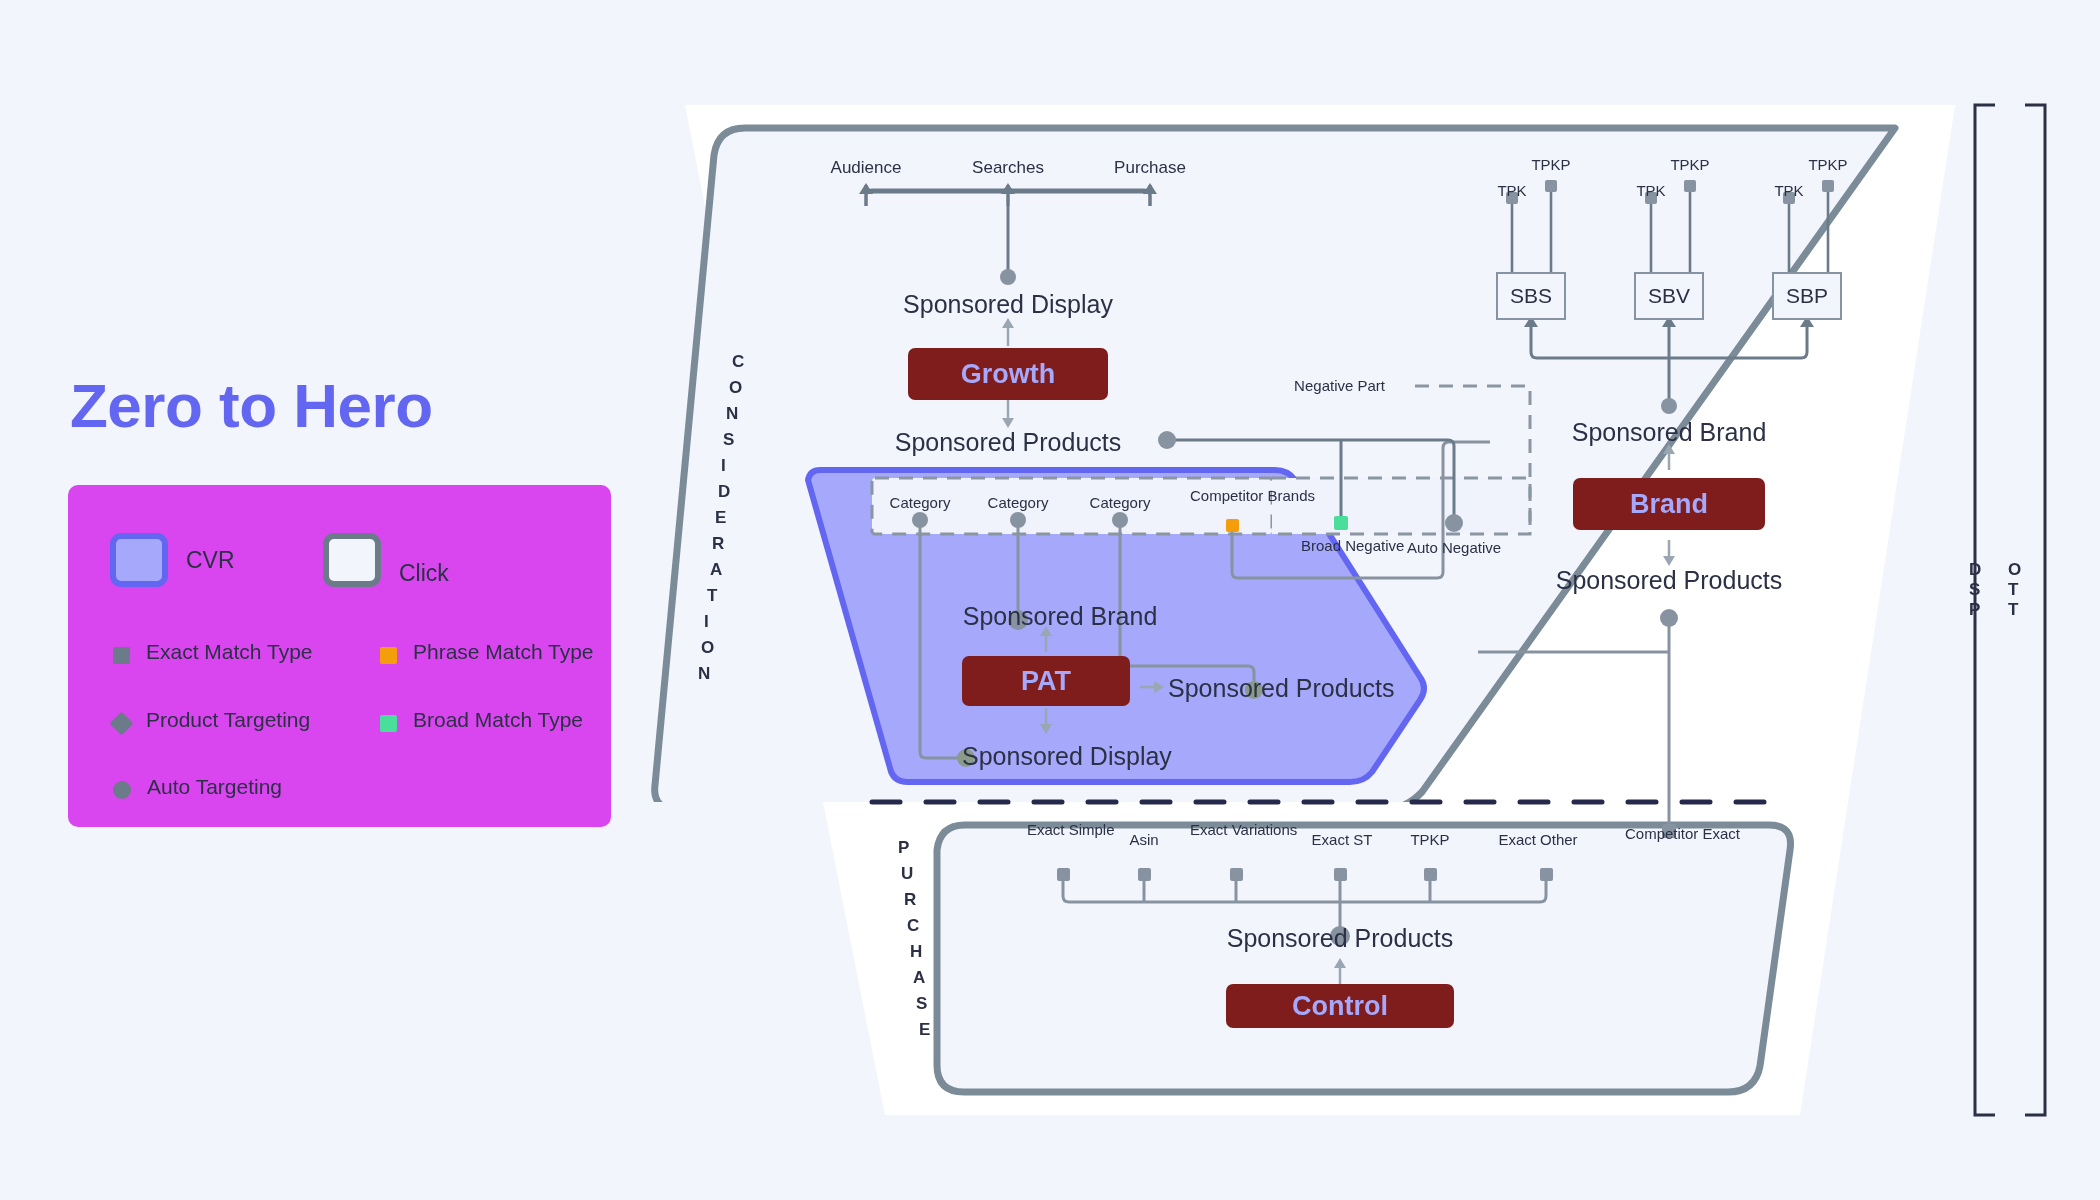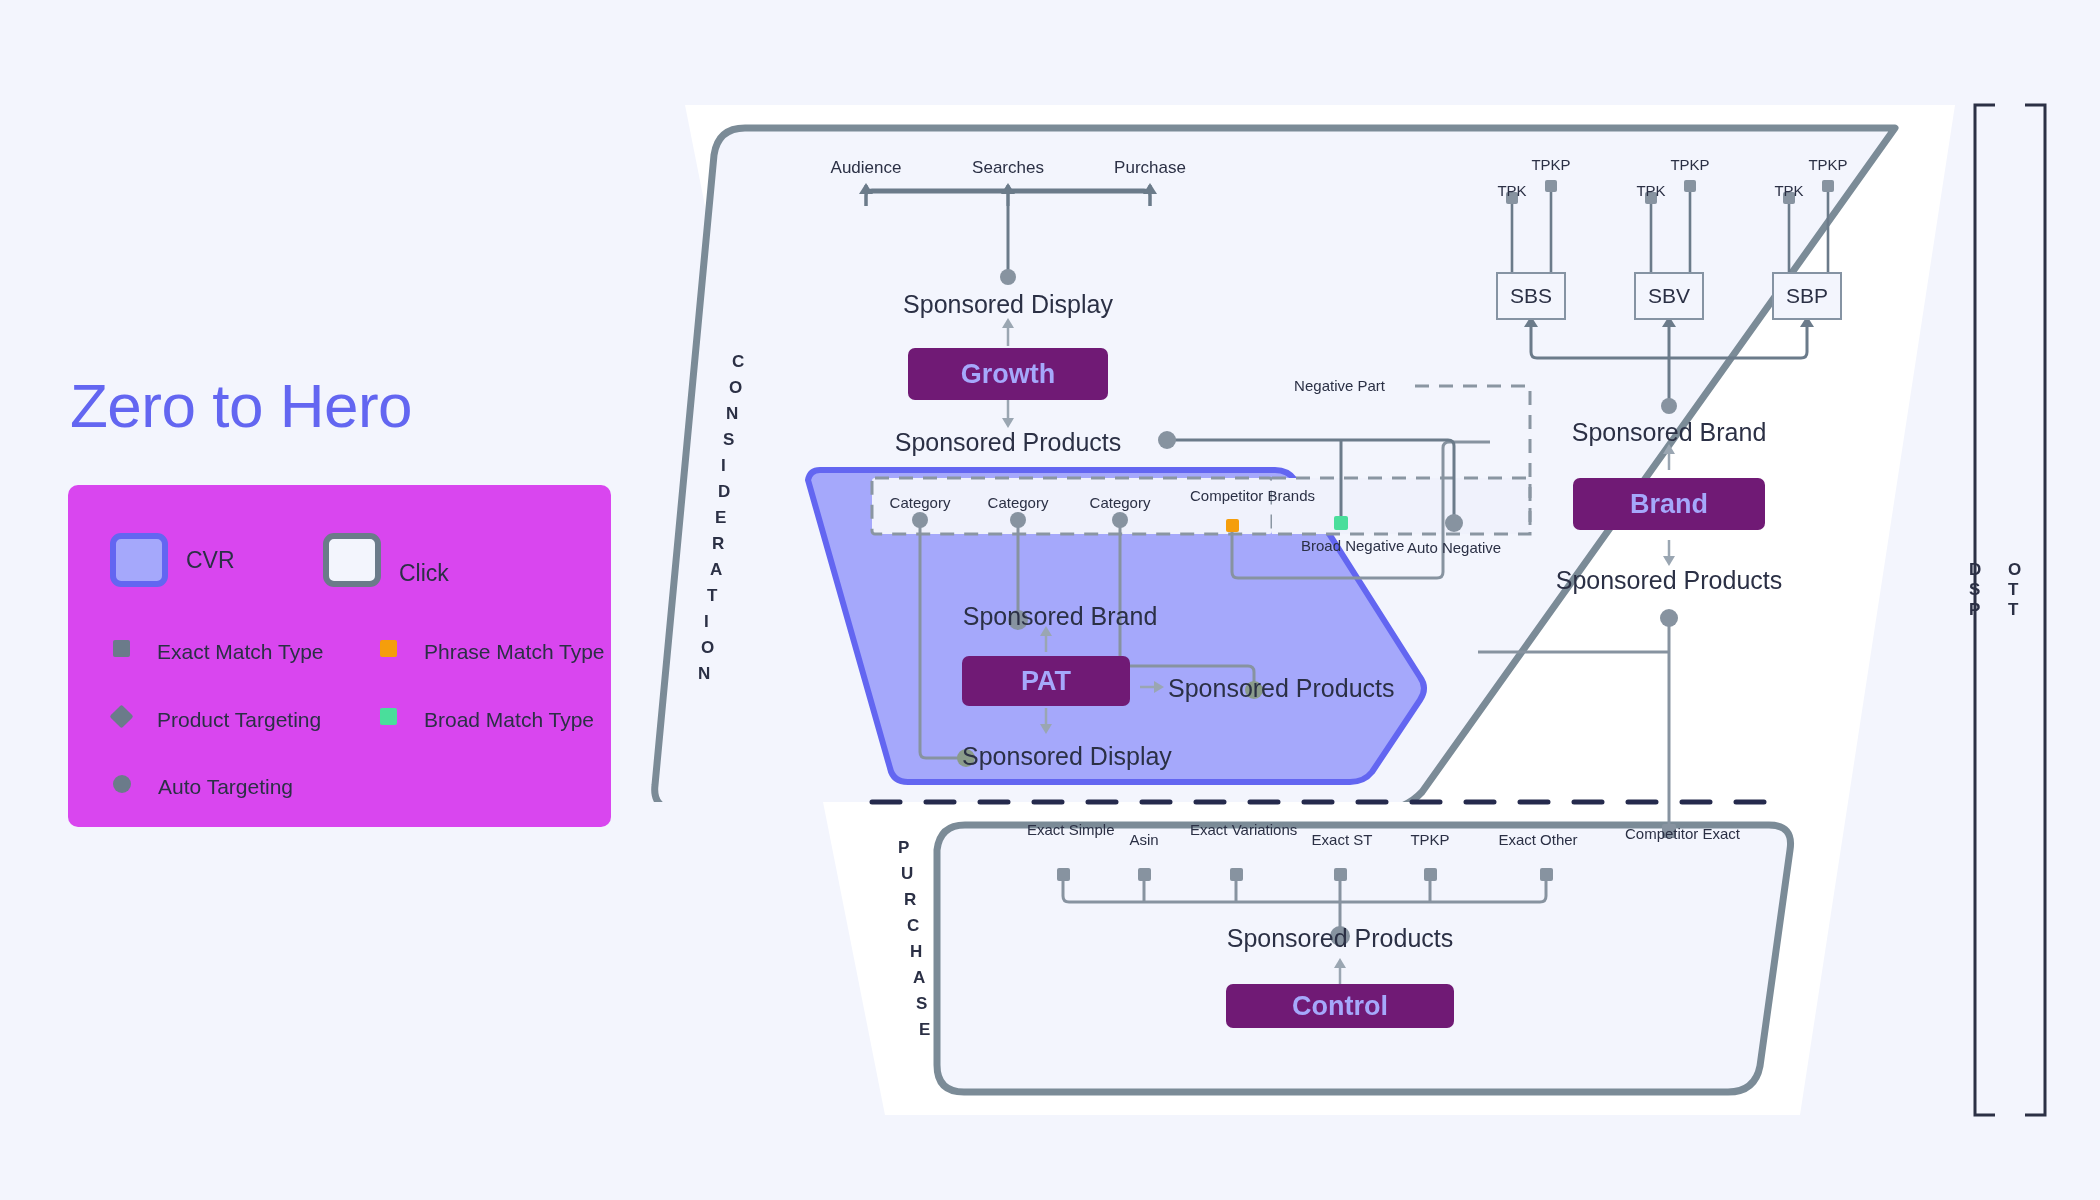--- a/index.html
+++ b/index.html
@@ -8,49 +8,49 @@
     background:#f3f5fd;
     font-family:"Liberation Sans", sans-serif;
     overflow:hidden;
     position:relative;
   }
   .root{position:absolute;inset:0;}
 
   
   #title{
     position:absolute;left:70px;top:375px;
-    font-size:62px;font-weight:normal;color:#6366f1;
+    font-size:62px;font-weight:bold;color:#6366f1;
     letter-spacing:-0.5px;line-height:1;
   }
   #legend-card{
     position:absolute;left:68px;top:485px;
     width:543px;height:342px;
     background:#d946ef;border-radius:10px;
   }
   .lg-top{position:absolute;display:flex;align-items:center;gap:18px;}
   .sw-cvr{width:58px;height:54px;border-radius:11px;background:#a5a8fb;border:6px solid #6366f1;box-sizing:border-box;}
   .sw-click{width:58px;height:54px;border-radius:11px;background:#f3f5fd;border:6px solid #6b7b8a;box-sizing:border-box;}
   .lg-top-label{font-size:23px;color:#2b3045;}
 
-  .lg-row{position:absolute;display:flex;align-items:flex-start;gap:27px;}
+  .lg-row{position:absolute;display:flex;align-items:flex-end;gap:16px;}
   .lg-row-label{font-size:21px;color:#2b3045;}
   .mk-square{width:17px;height:17px;border-radius:2px;}
   .mk-diamond{width:17px;height:17px;border-radius:2px;transform:rotate(45deg);}
   .mk-circle{width:18px;height:18px;border-radius:50%;}
 
   
   #diagram{position:absolute;left:0;top:0;width:2100px;height:1200px;}
   .lbl{position:absolute;color:#2b3045;white-space:nowrap;}
   .big{font-size:25px;}
   .mid{font-size:17px;}
   .small{font-size:15px;text-align:center;line-height:1.12;}
   .ctr{transform:translateX(-50%);}
 
   .chip{
-    position:absolute;background:#701a75;border-radius:7px;
+    position:absolute;background:#7f1d1d;border-radius:7px;
     color:#a5a8fb;font-size:27px;font-weight:bold;
     display:flex;align-items:center;justify-content:center;
     transform:translateX(-50%);
   }
   .obox{
     position:absolute;border:2px solid #8593a3;border-radius:0;
     background:#f3f5fd;color:#2b3045;font-size:21px;
     display:flex;align-items:center;justify-content:center;
     transform:translateX(-50%);
   }

